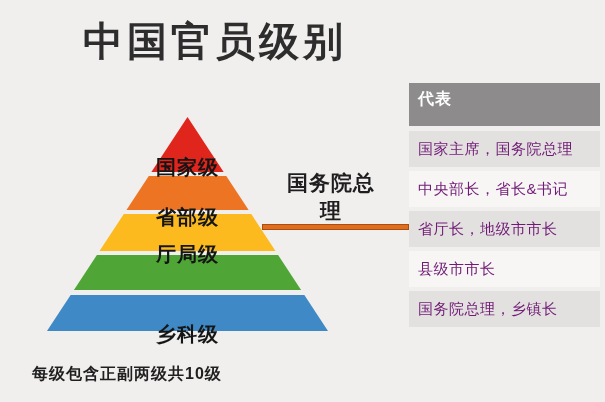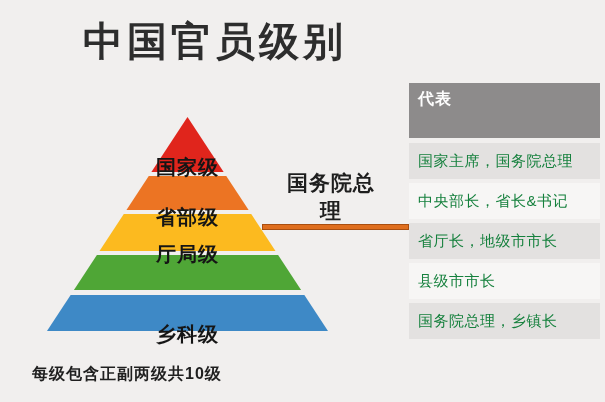--- a/index.html
+++ b/index.html
@@ -47,27 +47,27 @@
     letter-spacing:1px;
   }
   .annot-line{
     position:absolute;left:262px;top:224px;width:145px;height:4px;
     border:1px solid #a94e10;
   }
   
   .rep-table{position:absolute;left:409px;top:83px;width:191px;}
   .rep-header{
     height:33px;margin-bottom:5px;
-    padding:6px 0 16px 9px;box-sizing:content-box;
+    padding:6px 0 4px 9px;box-sizing:content-box;
     color:#fdfdfd;font-size:16px;font-weight:700;letter-spacing:1px;
   }
   .rep-row{
     height:36px;margin-bottom:4px;padding-left:9px;
     display:flex;align-items:center;
-    font-size:15px;color:#15803d;letter-spacing:0.5px;
+    font-size:15px;color:#701a75;letter-spacing:0.5px;
     white-space:nowrap;
     text-align:center;
   }
   .footnote{
     position:absolute;left:32px;top:364px;
     font-size:16px;font-weight:600;color:#1f1f1f;letter-spacing:1px;
   }
 </style>
 </head>
 <body>

